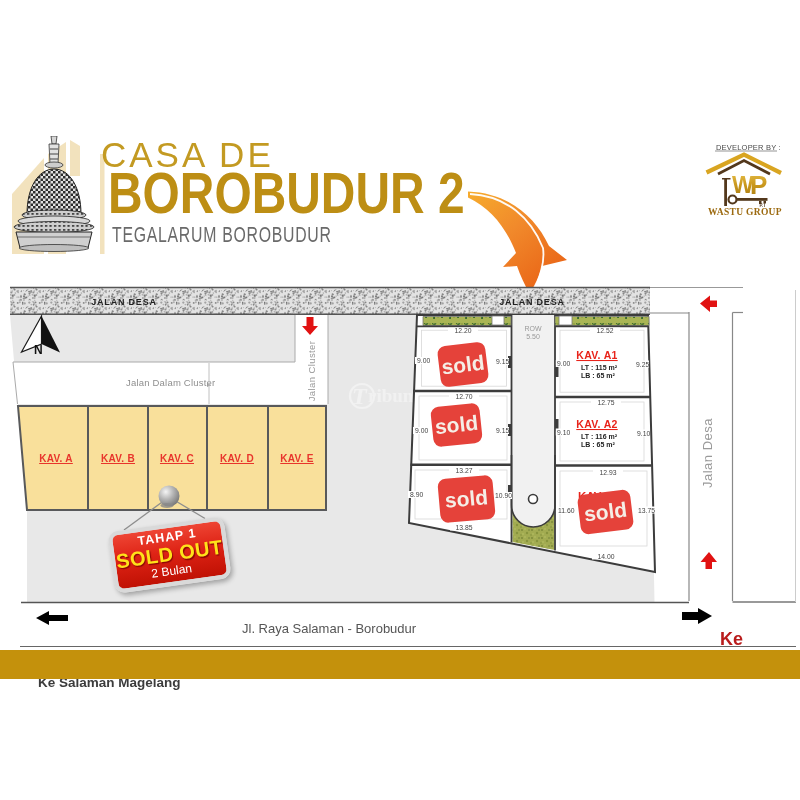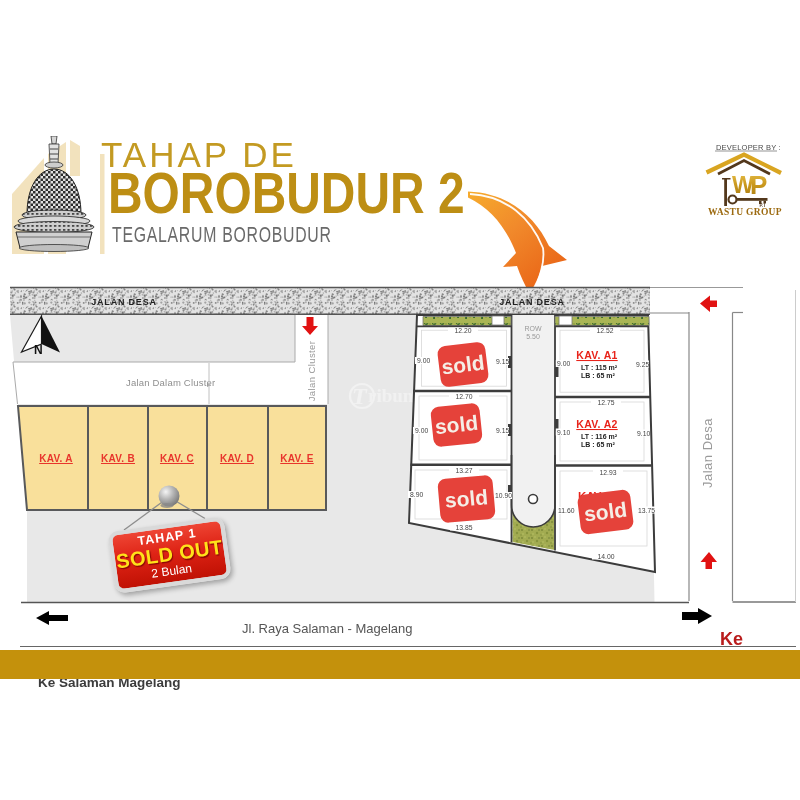--- a/index.html
+++ b/index.html
@@ -42,21 +42,21 @@
 
 <ellipse cx="46" cy="79" rx="32" ry="5" fill="url(#dots)" stroke="#222" stroke-width="0.8"></ellipse>
 <ellipse cx="46" cy="85" rx="36" ry="5" fill="#d8d8d8" stroke="#222" stroke-width="0.8"></ellipse>
 <ellipse cx="46" cy="91" rx="40" ry="5.5" fill="url(#dots)" stroke="#222" stroke-width="0.8"></ellipse>
 
 <path d="M8,96 L84,96 L80,112 L12,112 Z" fill="#d0d0d0" stroke="#222" stroke-width="1"></path>
 <line x1="10" y1="101" x2="82" y2="101" stroke="#555" stroke-width="0.8"></line>
 <ellipse cx="46" cy="112" rx="35" ry="3.5" fill="#bfbfbf" stroke="#333" stroke-width="0.8"></ellipse>
 </svg>
 
-<div class="abs" style="left:101px;top:135px;font-size:35px;color:#C39A22;letter-spacing:3px;transform:scaleX(1);transform-origin:left top;white-space:nowrap">TAHAP DE</div>
+<div class="abs" style="left:101px;top:135px;font-size:35px;color:#C39A22;letter-spacing:3px;transform:scaleX(1);transform-origin:left top;white-space:nowrap">CASA DE</div>
 
 <div class="abs" style="left:108px;top:160px;font-size:57.5px;font-weight:bold;color:#BD8E14;transform:scaleX(0.833);transform-origin:left top;white-space:nowrap">BOROBUDUR 2</div>
 
 <div class="abs" style="left:112px;top:222px;font-size:22px;color:#6a6a6a;letter-spacing:1px;transform:scaleX(0.72);transform-origin:left top;white-space:nowrap">TEGALARUM BOROBUDUR</div>
 
 <svg class="abs" style="left:450px;top:183px" width="130" height="118" viewBox="450 183 130 118">
 <defs>
   <linearGradient id="orange" x1="450" y1="185" x2="545" y2="300" gradientUnits="userSpaceOnUse">
     <stop offset="0" stop-color="#f8b62d"></stop>
     <stop offset="0.5" stop-color="#f1892b"></stop>
@@ -415,21 +415,21 @@
 
 <div class="abs sold" style="left:579px;top:492px;width:53px;height:40px;transform:rotate(-7deg);">
     <span>sold</span>
   </div>
 
 <style>
  .sold{background:#e5423a;border-radius:8px;display:flex;align-items:center;justify-content:center;}
  .sold span{color:#f5eee6;font-weight:bold;font-size:21px;letter-spacing:0px;}
 </style>
 
-<div class="abs" style="left:242px;top:621px;font-size:13px;color:#555;">Jl. Raya Salaman - Magelang</div>
+<div class="abs" style="left:242px;top:621px;font-size:13px;color:#555;">Jl. Raya Salaman - Borobudur</div>
 
 <svg class="abs" style="left:36px;top:611px" width="32" height="14" viewBox="0 0 32 14">
     <path d="M0,7 L13,0 L13,4 L32,4 L32,10 L13,10 L13,14 Z" fill="#000"></path>
   </svg>
 <div class="abs" style="left:38px;top:627px;font-size:13.5px;font-weight:bold;color:#3c3c3c;margin-top:48px;">Ke Salaman Magelang</div>
 
 <svg class="abs" style="left:682px;top:608px" width="30" height="16" viewBox="0 0 30 16">
     <path d="M30,8 L16,0 L16,4 L0,4 L0,12 L16,12 L16,16 Z" fill="#000"></path>
   </svg>
 <div class="abs" style="left:680px;top:629px;font-size:18px;font-weight:bold;color:#b91c1c;margin-left:40px;">Ke Borobudur</div>

